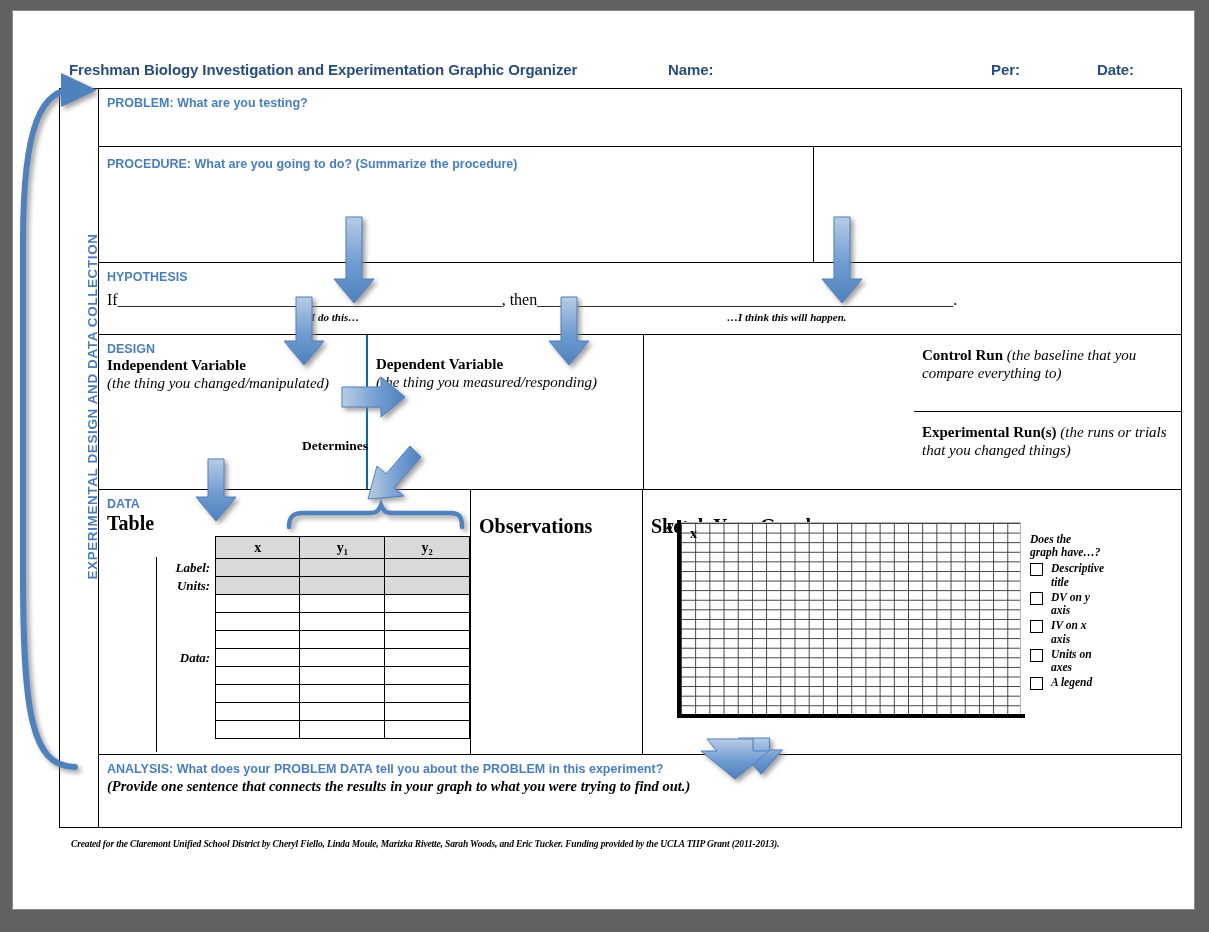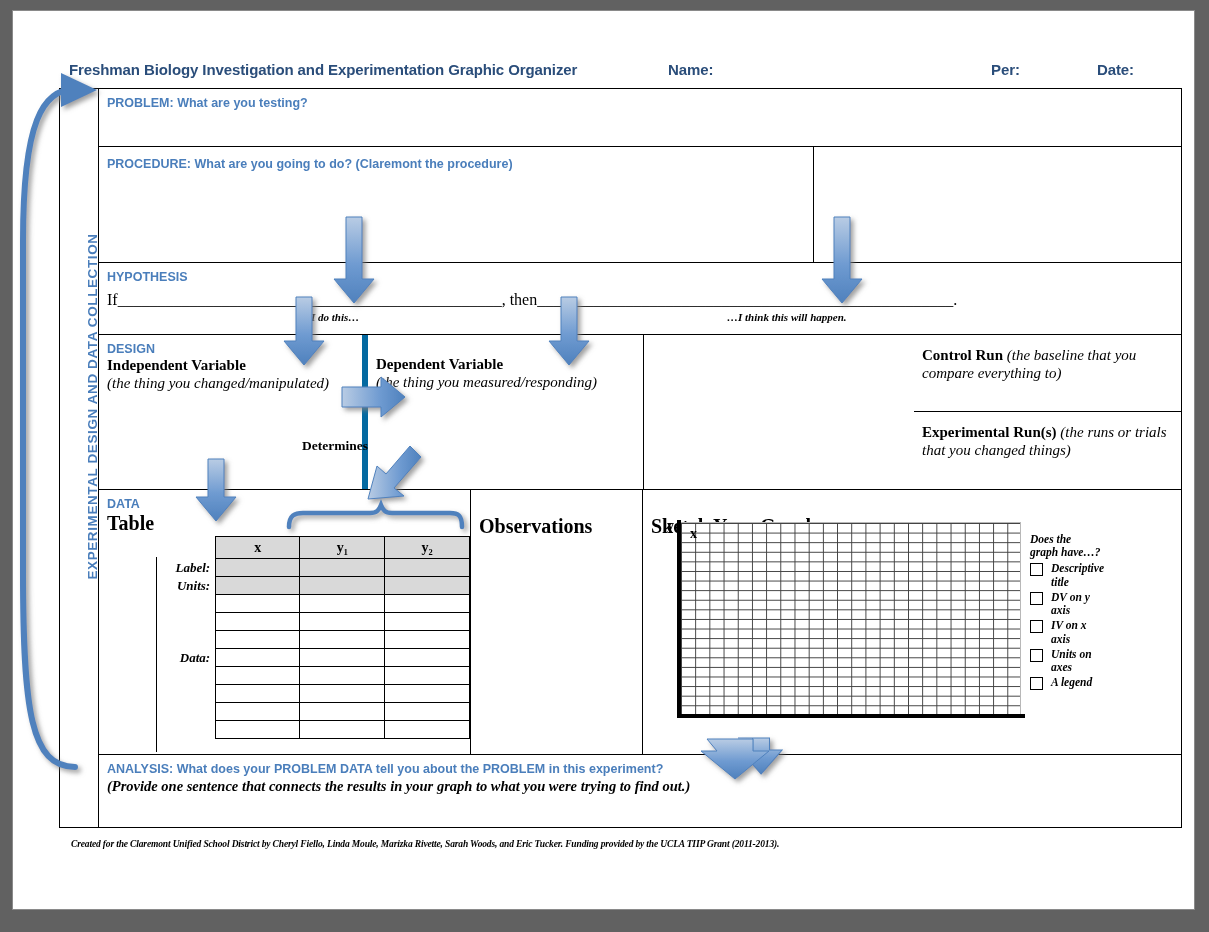--- a/index.html
+++ b/index.html
@@ -67,21 +67,21 @@
   #r-proc{top:58px;height:116px;}
   #c-proc{left:0;width:715px;height:100%;border-right:1px solid #000;}
   #c-pred{left:715px;width:368px;height:100%;}
   
   #r-hyp{top:174px;height:72px;}
   .hypline{position:absolute;left:8px;top:28px;font-size:16px;color:#000;white-space:nowrap;}
   .hypcap{position:absolute;font-style:italic;font-weight:bold;font-size:11px;color:#000;}
 
   
   #r-design{top:246px;height:155px;}
-  #c-iv{left:0;width:269px;height:100%;border-right:6px solid #0369a1;}
+  #c-iv{left:0;width:269px;height:100%;border-right:2px solid #0369a1;}
   #c-dv{left:269px;width:276px;height:100%;border-right:1px solid #000;}
   #c-const{left:545px;width:270px;height:100%;border-right:1px solid #000;}
   #c-runs{left:815px;width:268px;height:100%;}
   #c-control{position:absolute;left:0;top:0;width:100%;height:77px;border-bottom:1px solid #000;box-sizing:border-box;}
   #c-exp{position:absolute;left:0;top:77px;width:100%;height:78px;box-sizing:border-box;}
   .vhead{font-family:"Liberation Serif", serif;font-weight:bold;font-size:15px;line-height:1.18;}
   .vhead i{font-weight:normal;font-style:italic;}
   .determines{position:absolute;left:203px;top:103px;font-weight:bold;font-size:13.5px;}
 
   
@@ -156,21 +156,21 @@
     </div>
 
     <div class="body">
 
       <div class="row rb" id="r-problem">
         <div class="pad hblue">PROBLEM: What are you testing?</div>
       </div>
 
       <div class="row rb" id="r-proc">
         <div class="cell pad" id="c-proc">
-          <span class="hblue">PROCEDURE: What are you going to do? (Claremont the procedure)</span>
+          <span class="hblue">PROCEDURE: What are you going to do? (Summarize the procedure)</span>
         </div>
       </div>
 
       <div class="row rb" id="r-hyp">
         <div class="pad hblue">HYPOTHESIS</div>
         <div class="hypline"><span>If</span><span>________________________________________________</span><span>, then</span><span>____________________________________________________</span><span>.</span></div>
         <div class="hypcap" style="left:212px;top:48px;">I do this…</div>
         <div class="hypcap" style="left:628px;top:48px;">…I think this will happen.</div>
       </div>
 

